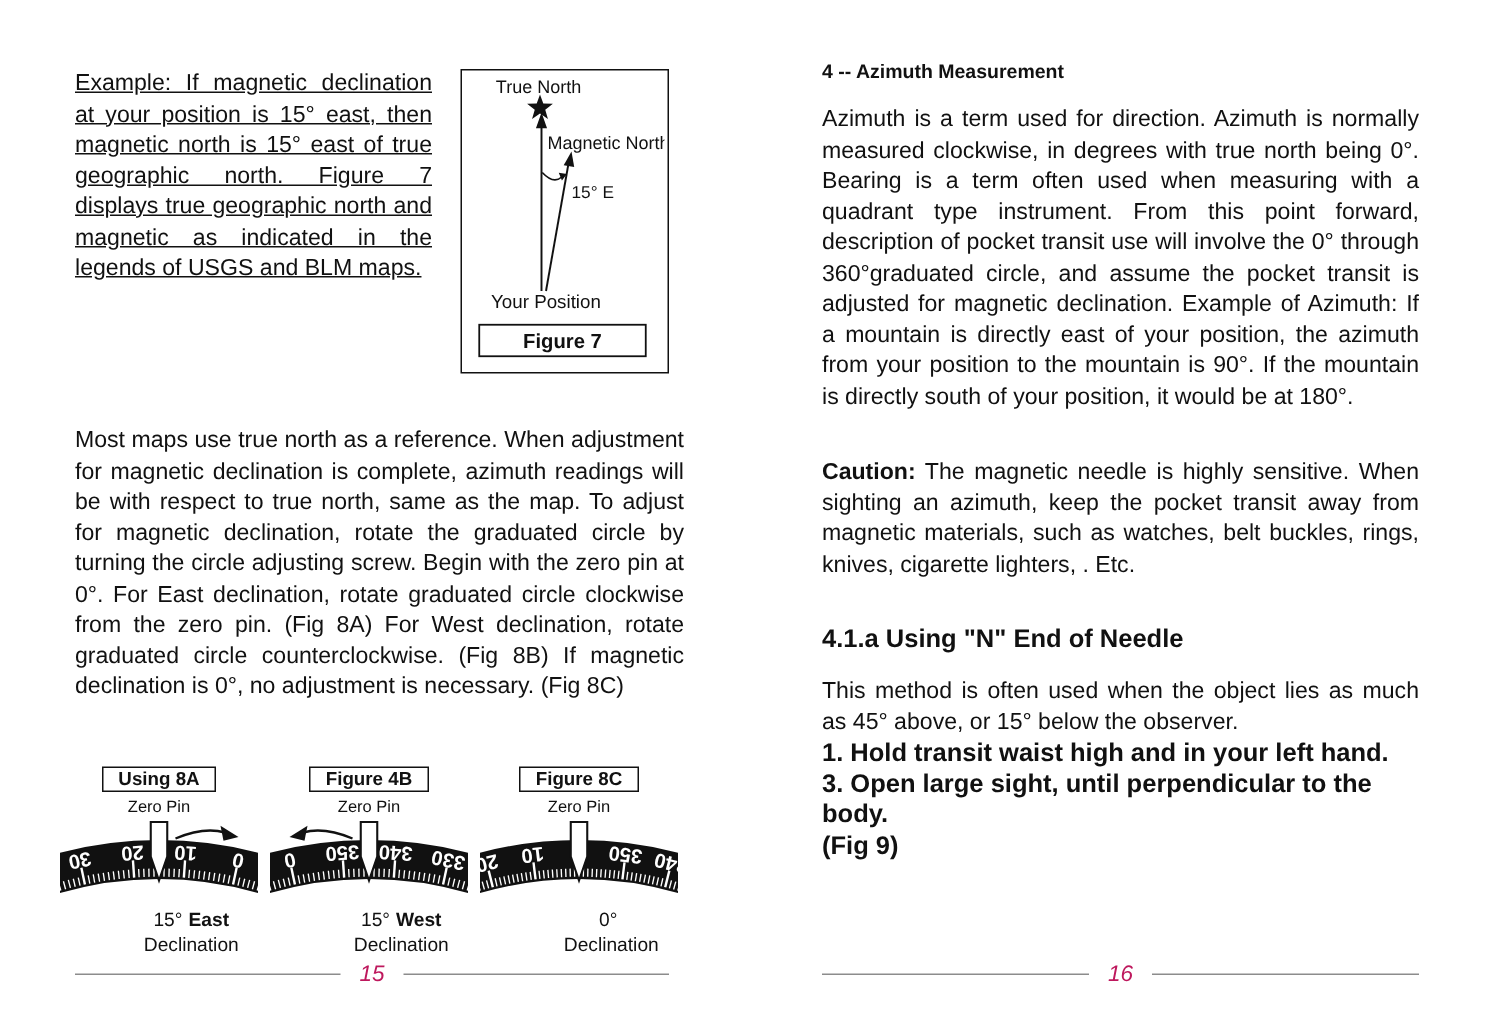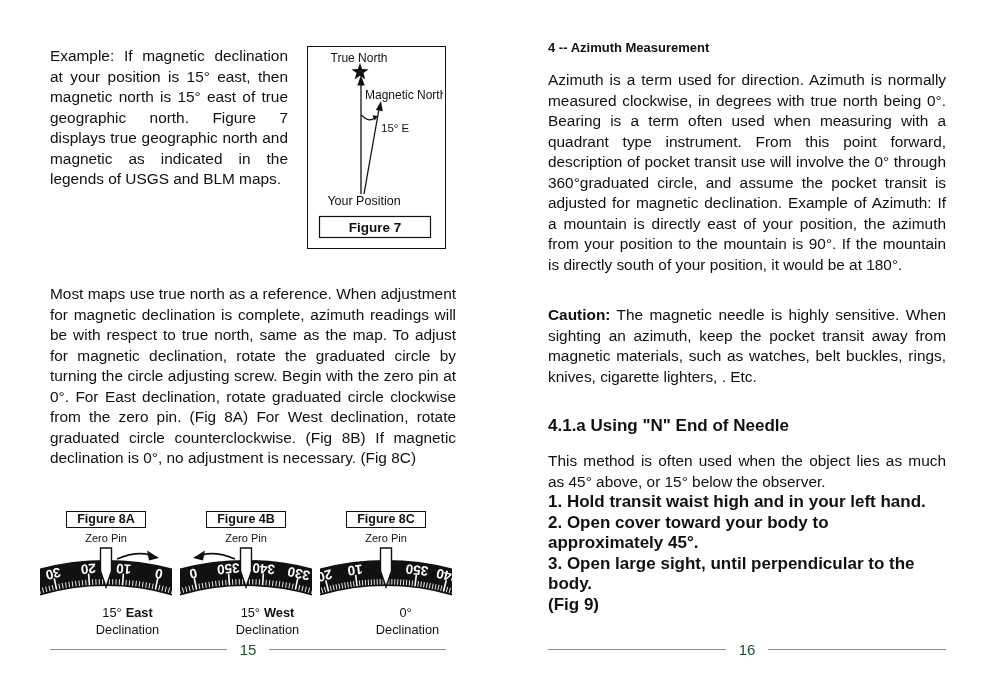--- a/index.html
+++ b/index.html
@@ -6,21 +6,21 @@
   body{
     width:1000px;height:675px;position:relative;background:#ffffff;
     font-family:"Liberation Sans",sans-serif;color:#111;overflow:hidden;
   }
   p,figure,h1,h2{margin:0;padding:0;}
   .just{text-align:justify;}
   .body-text{font-size:15.4px;line-height:20.5px;}
 
   
   .intro-row{position:absolute;left:50px;top:46px;width:396px;display:flex;justify-content:space-between;}
-  .intro{width:238px;}
+  .intro{width:238px;text-decoration:underline;}
   .fig7{width:139px;height:203px;border:1.5px solid #111;box-sizing:border-box;background:#fff;}
   .mid-para{position:absolute;left:50px;top:284px;width:406px;}
 
   .fig8row{position:absolute;left:40px;top:511px;width:412px;display:flex;justify-content:space-between;}
   .dialgroup{width:132px;display:flex;flex-direction:column;align-items:center;}
   .figcap{border:1.3px solid #111;padding:0px 10px;font-size:12.5px;font-weight:bold;line-height:15px;}
   .pinlabel{font-size:11px;margin:4px 0 1px 0;}
   .declcap{font-size:12.8px;line-height:15.5px;margin-top:1px;margin-left:43px;}
   .declcap.first{margin-top:4px;}
   .dir{margin-left:4px;font-weight:bold;}
@@ -30,21 +30,21 @@
   .h1{font-size:13px;font-weight:bold;margin:0 0 15px 0;}
   .h2{font-size:17px;font-weight:bold;margin:29px 0 15px 0;}
   .caution{margin-top:30px;}
   .step{font-size:17px;line-height:20.5px;font-weight:bold;}
 
   
   .pgfoot{position:absolute;top:641px;height:16px;display:flex;align-items:center;}
   .pgfoot.left{left:50px;width:396px;}
   .pgfoot.right{left:548px;width:398px;}
   .rule{flex:1;height:1px;background:#8c8c8c;}
-  .pnum{font-size:15px;margin:0 13px;color:#14532d;}
+  .pnum{font-size:15px;margin:0 13px;color:#be185d;font-style:italic;}
 
   svg text{font-family:"Liberation Sans",sans-serif;}
 </style>
 </head>
 <body>
 
 <div>
 
   <section>
 
@@ -71,21 +71,21 @@
           <text x="67" y="185" text-anchor="middle" font-size="13.5" font-weight="bold" fill="#111">Figure 7</text>
         </svg>
       </figure>
     </div>
 
     <p class="body-text just mid-para">Most maps use true north as a reference. When adjustment for magnetic declination is complete, azimuth readings will be with respect to true north, same as the map. To adjust for magnetic declination, rotate the graduated circle by turning the circle adjusting screw. Begin with the zero pin at 0°. For East declination, rotate graduated circle clockwise from the zero pin. (Fig 8A) For West declination, rotate graduated circle counterclockwise. (Fig 8B) If magnetic declination is 0°, no adjustment is necessary. (Fig 8C)</p>
 
     <div class="fig8row">
 
       <figure class="dialgroup">
-        <div class="figcap">Figure 8A</div>
+        <div class="figcap">Using 8A</div>
         <div class="pinlabel">Zero Pin</div>
         <svg class="dial" width="132" height="56" viewBox="0 0 132 56">
             <path d="M-12.784919470119561,27.12615890396455 A262,262 0 0 1 144.78491947011958,27.12615890396455 L136.96656868300846,51.922799623418456 A236,236 0 0 0 -4.966568683008461,51.922799623418456 Z" fill="#111"></path>
             <line x1="-2.6450517743120088" y1="49.63661933613403" x2="-4.234726657506599" y2="44.37136209970765" stroke="#fff" stroke-width="0.9"></line>
             <line x1="0.5361279934626992" y1="48.70034721464927" x2="-0.9798774635307979" y2="43.41340788698852" stroke="#fff" stroke-width="0.9"></line>
             <line x1="3.730070072794618" y1="47.80858256282605" x2="2.2880295902698577" y2="42.50099184322832" stroke="#fff" stroke-width="0.9"></line>
             <line x1="6.936151798346984" y1="46.961499231950114" x2="5.568357418940288" y2="41.63429184574264" stroke="#fff" stroke-width="0.9"></line>
             <line x1="10.153748138134866" y1="46.15926236259526" x2="8.860466516070623" y2="40.81347685941324" stroke="#fff" stroke-width="0.9"></line>
             <line x1="13.382231815376521" y1="45.402028352428715" x2="12.163715078469444" y2="40.038706903748135" stroke="#fff" stroke-width="0.9"></line>
             <line x1="16.620973430782165" y1="44.68994482572114" x2="14.229988986377933" y2="33.4412474172824" stroke="#fff" stroke-width="1.6"></line>
@@ -277,21 +277,20 @@
     <h1 class="h1">4 -- Azimuth Measurement</h1>
 
     <p class="body-text just">Azimuth is a term used for direction. Azimuth is normally measured clockwise, in degrees with true north being 0°. Bearing is a term often used when measuring with a quadrant type instrument. From this point forward, description of pocket transit use will involve the 0° through 360°graduated circle, and assume the pocket transit is adjusted for magnetic declination. Example of Azimuth: If a mountain is directly east of your position, the azimuth from your position to the mountain is 90°. If the mountain is directly south of your position, it would be at 180°.</p>
 
     <p class="body-text just caution"><b>Caution:</b><span> The magnetic needle is highly sensitive. When sighting an azimuth, keep the pocket transit away from magnetic materials, such as watches, belt buckles, rings, knives, cigarette lighters, . Etc.</span></p>
 
     <h2 class="h2">4.1.a Using "N" End of Needle</h2>
 
     <p class="body-text just">This method is often used when the object lies as much as 45° above, or 15° below the observer.</p>
     <div class="step">1. Hold transit waist high and in your left hand.</div>
-    <div class="step">2. Open cover toward your body to approximately 45°.</div>
     <div class="step">3. Open large sight, until perpendicular to the body.</div>
     <div class="step">(Fig 9)</div>
   </section>
 
   <footer class="pgfoot right">
     <span class="rule"></span>
     <span class="pnum">16</span>
     <span class="rule"></span>
   </footer>
 

